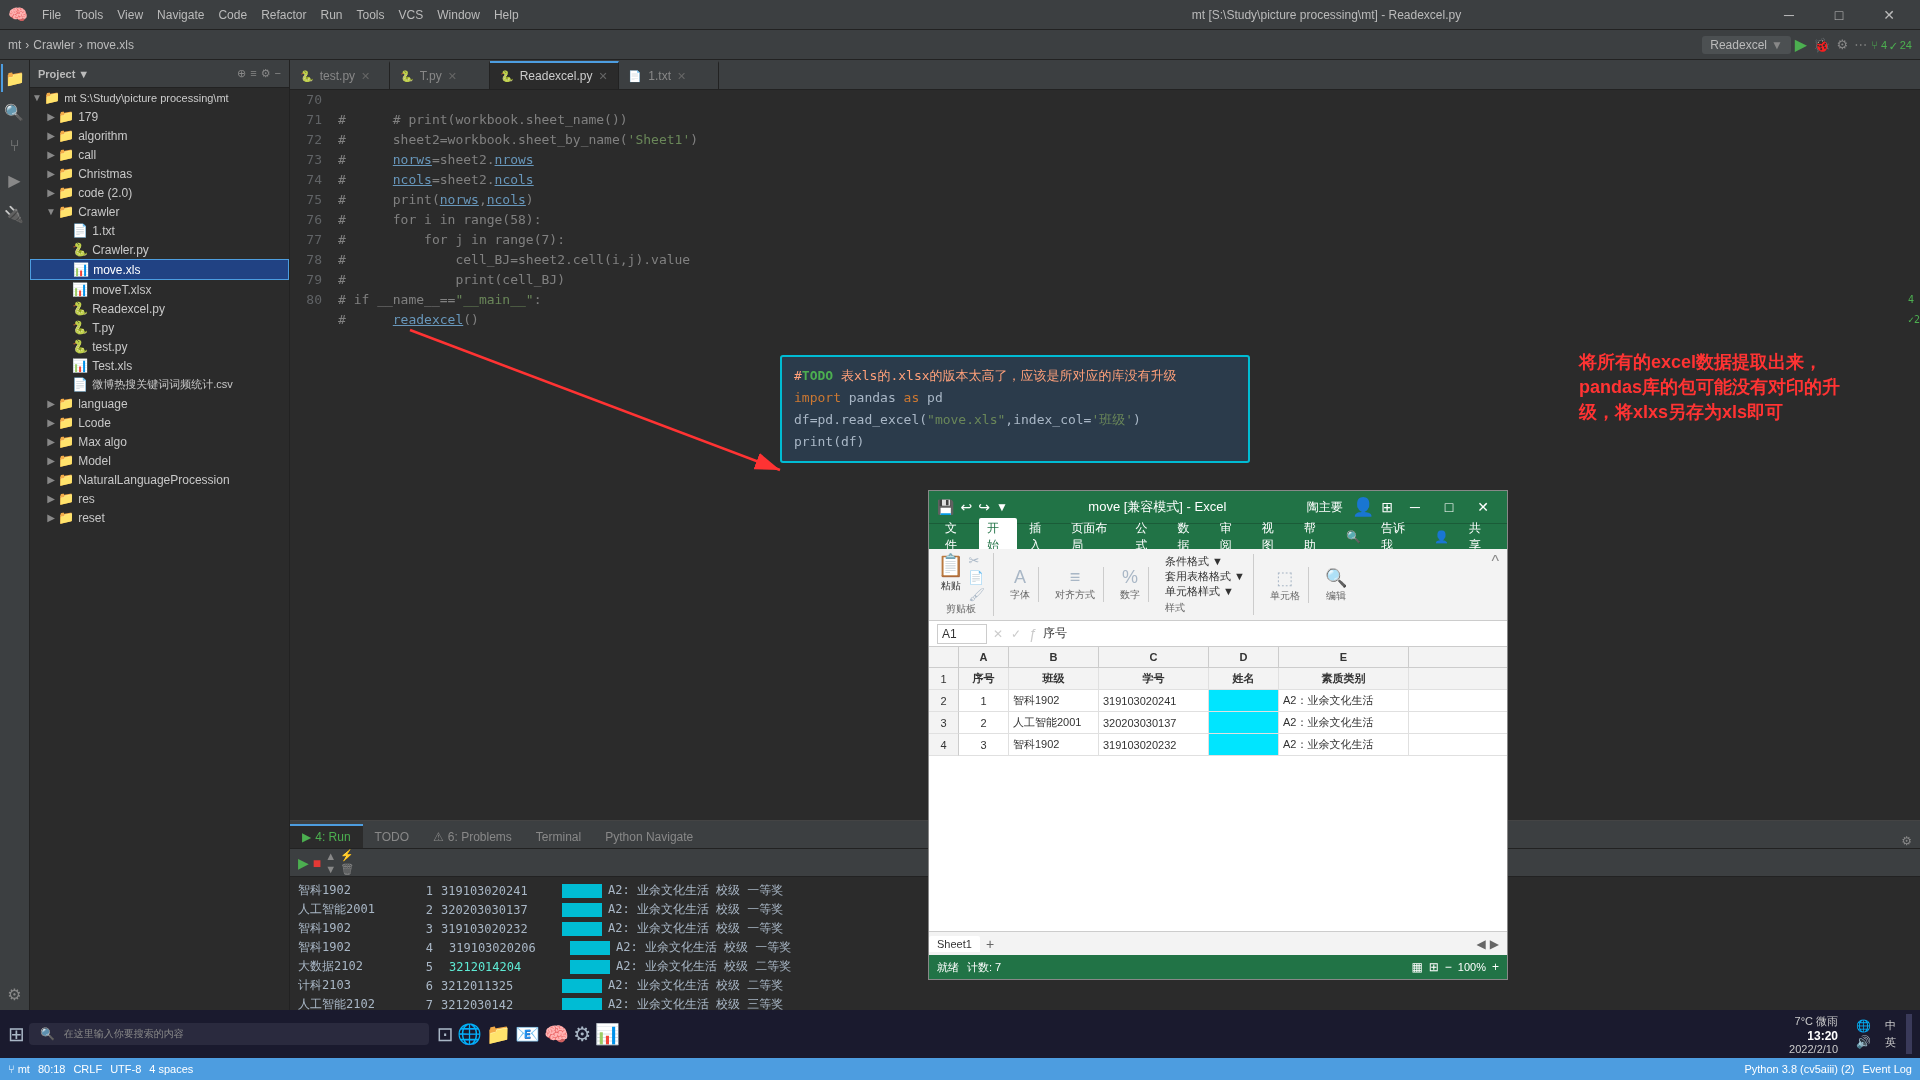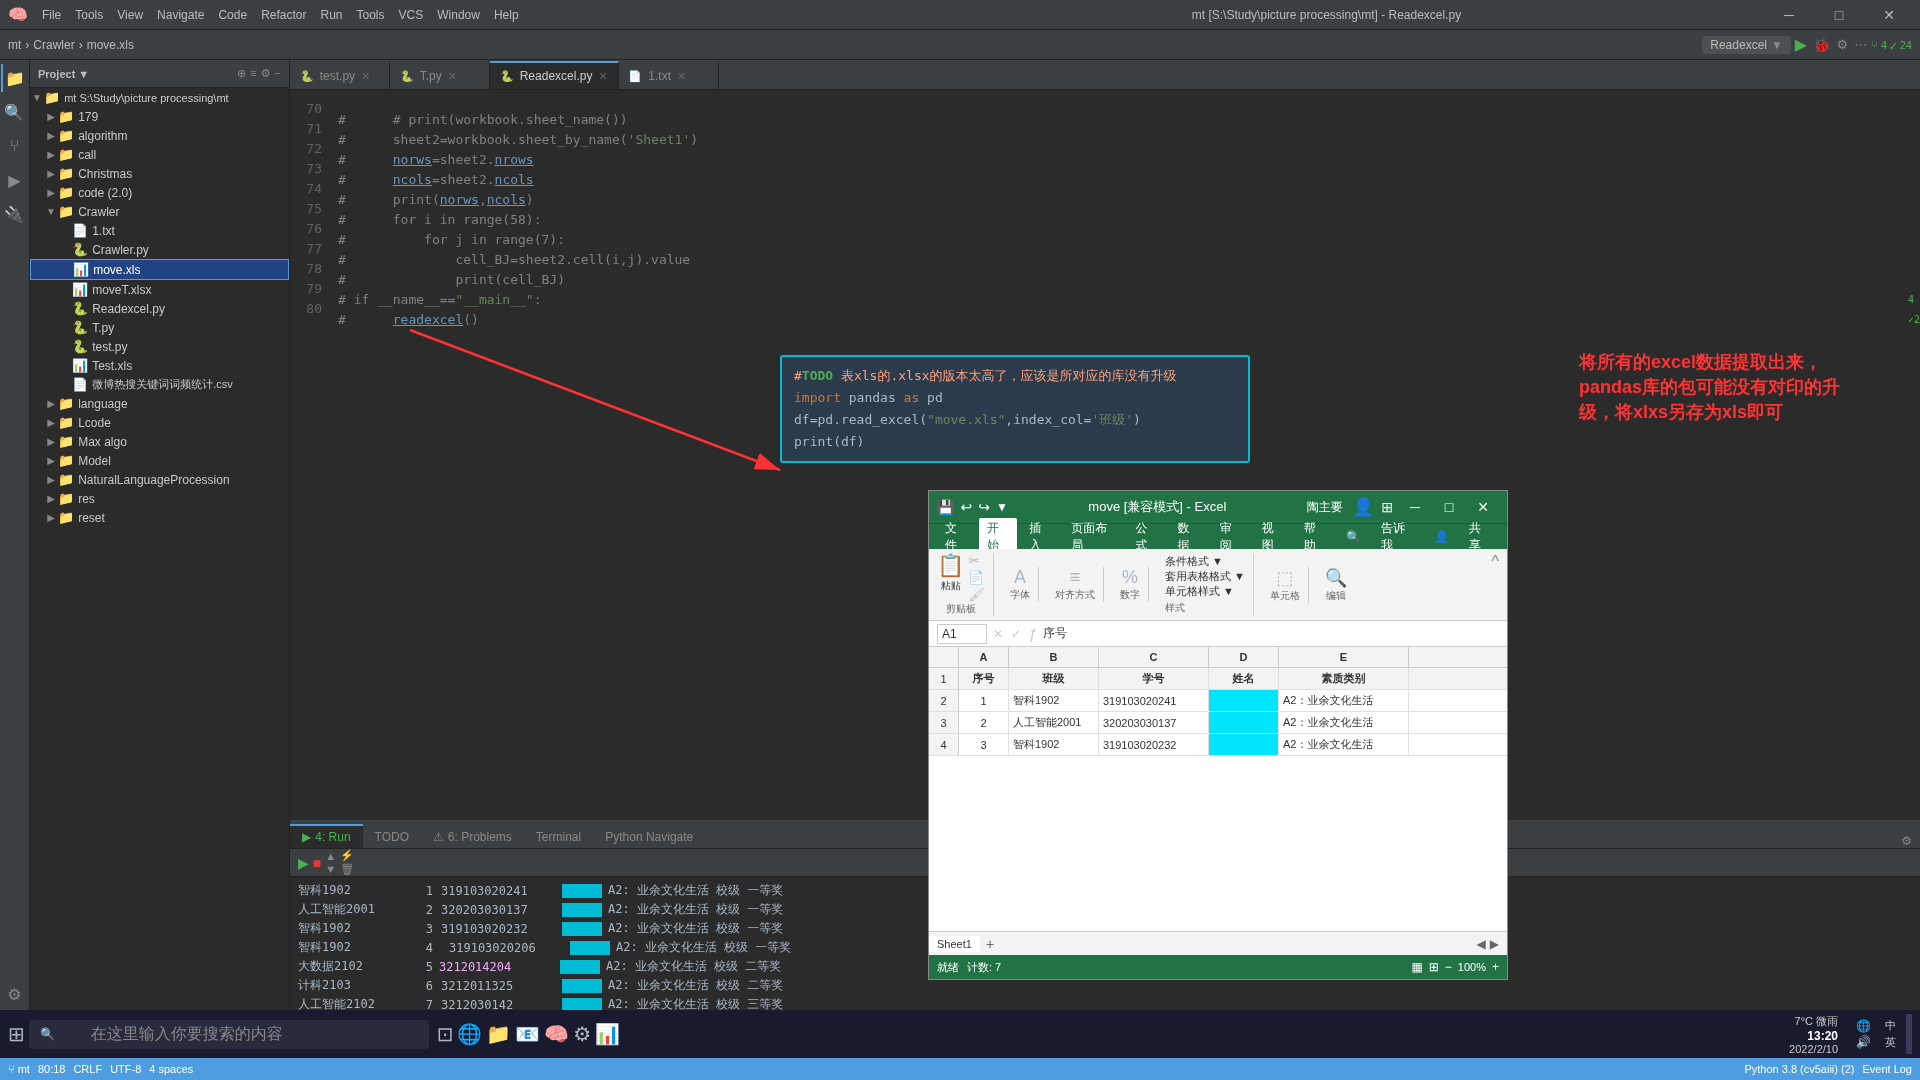--- a/index.html
+++ b/index.html
@@ -43,21 +43,21 @@
     .txt-icon { color: #c8c8c8; }
     .csv-icon { color: #c8c8c8; }
 
     
     .tabs-bar { height: 30px; background: #3c3f41; display: flex; align-items: flex-end; border-bottom: 1px solid #222; }
     .tab { height: 28px; display: flex; align-items: center; padding: 0 10px; gap: 6px; border-right: 1px solid #222; cursor: pointer; font-size: 12px; color: #888; background: #3c3f41; border-top: 2px solid transparent; min-width: 100px; }
     .tab.active { background: #2b2b2b; color: #ccc; border-top: 2px solid #4d9de0; }
     .tab .close-tab { color: #666; font-size: 11px; cursor: pointer; }
     .editor-content { flex: 1; background: #2b2b2b; overflow: hidden; position: relative; font-family: 'Consolas', monospace; font-size: 13px; line-height: 20px; }
     .code-editor { display: flex; height: 100%; }
-    .line-numbers { width: 40px; background: #2b2b2b; color: #606366; text-align: right; padding: 0 8px; font-family: 'Consolas', monospace; font-size: 13px; line-height: 20px; user-select: none; margin-top: 9px; }
+    .line-numbers { width: 40px; background: #2b2b2b; color: #606366; text-align: right; padding: 0 8px; font-family: 'Consolas', monospace; font-size: 13px; line-height: 20px; user-select: none; }
     .code-content { flex: 1; overflow: auto; padding: 0 8px; }
 
     
     .todo-popup { position: absolute; top: 295px; left: 490px; width: 470px; background: #2b3b4b; border: 2px solid #00bcd4; border-radius: 3px; padding: 8px 12px; z-index: 100; font-family: 'Consolas', monospace; font-size: 13px; line-height: 22px; }
 
     
     .annotation-text { position: absolute; top: 290px; right: 80px; color: #ff3333; font-size: 18px; font-weight: bold; z-index: 200; text-align: left; line-height: 1.4; font-family: 'Microsoft YaHei', SimHei, Arial; }
 
     
     .red-arrow { position: absolute; top: 260px; left: 110px; z-index: 200; pointer-events: none; }
@@ -630,21 +630,21 @@
         <div style="display:flex; align-items:center; padding:1px 0; white-space:nowrap;">
           <span style="color:#a9b7c6; min-width:110px;">智科1902</span>
           <span style="color:#a9b7c6; min-width:25px; text-align:right;">4</span>
           <span style="color:#a9b7c6; min-width:115px; margin-left:16px;">319103020206</span>
           <span style="display:inline-block; width:40px; height:14px; background:#00bcd4; margin:0 6px;"></span>
           <span style="color:#a9b7c6;">A2: 业余文化生活  校级  一等奖</span>
         </div>
         <div style="display:flex; align-items:center; padding:1px 0; white-space:nowrap;">
           <span style="color:#a9b7c6; min-width:110px;">大数据2102</span>
           <span style="color:#a9b7c6; min-width:25px; text-align:right;">5</span>
-          <span style="color:#f0abfc; min-width:115px; margin-left:6px;">3212014204</span>
+          <span style="color:#5eead4; min-width:115px; margin-left:16px;">3212014204</span>
           <span style="display:inline-block; width:40px; height:14px; background:#00bcd4; margin:0 6px;"></span>
           <span style="color:#a9b7c6;">A2: 业余文化生活  校级  二等奖</span>
         </div>
         <div style="display:flex; align-items:center; padding:1px 0; white-space:nowrap;">
           <span style="color:#a9b7c6; min-width:110px;">计科2103</span>
           <span style="color:#a9b7c6; min-width:25px; text-align:right;">6</span>
           <span style="color:#a9b7c6; min-width:115px; margin-left:8px;">3212011325</span>
           <span style="display:inline-block; width:40px; height:14px; background:#00bcd4; margin:0 6px;"></span>
           <span style="color:#a9b7c6;">A2: 业余文化生活  校级  二等奖</span>
         </div>
@@ -685,21 +685,21 @@
   <div style="margin-left:auto; display:flex; gap:8px;">
     <span style="cursor:pointer;">Python 3.8 (cv5aiii) (2)</span>
     <span style="cursor:pointer;">Event Log</span>
   </div>
 </div>
 
 <div style="height:48px; background:#1a1a2e; display:flex; align-items:center; padding:0 8px; gap:4px; position:fixed; bottom:22px; left:0; right:0; z-index:400;">
   <span style="font-size:20px; cursor:pointer;">⊞</span>
   <div style="flex:1; display:flex; align-items:center; background:#2a2a3e; border-radius:4px; padding:4px 12px; gap:8px; max-width:400px;">
     <span>🔍</span>
-    <span style="color:#888; font-size:16px;margin-left:27px;">在这里输入你要搜索的内容</span>
+    <span style="color:#888; font-size:10px;">在这里输入你要搜索的内容</span>
   </div>
   <div style="display:flex; gap:4px; margin-left:4px;">
     <span style="font-size:20px; cursor:pointer;">⊡</span>
     <span style="font-size:20px; cursor:pointer;">🌐</span>
     <span style="font-size:20px; cursor:pointer;">📁</span>
     <span style="font-size:20px; cursor:pointer;">📧</span>
     <span style="font-size:20px; cursor:pointer;">🧠</span>
     <span style="font-size:20px; cursor:pointer;">⚙</span>
     <span style="font-size:20px; cursor:pointer;">📊</span>
   </div>

